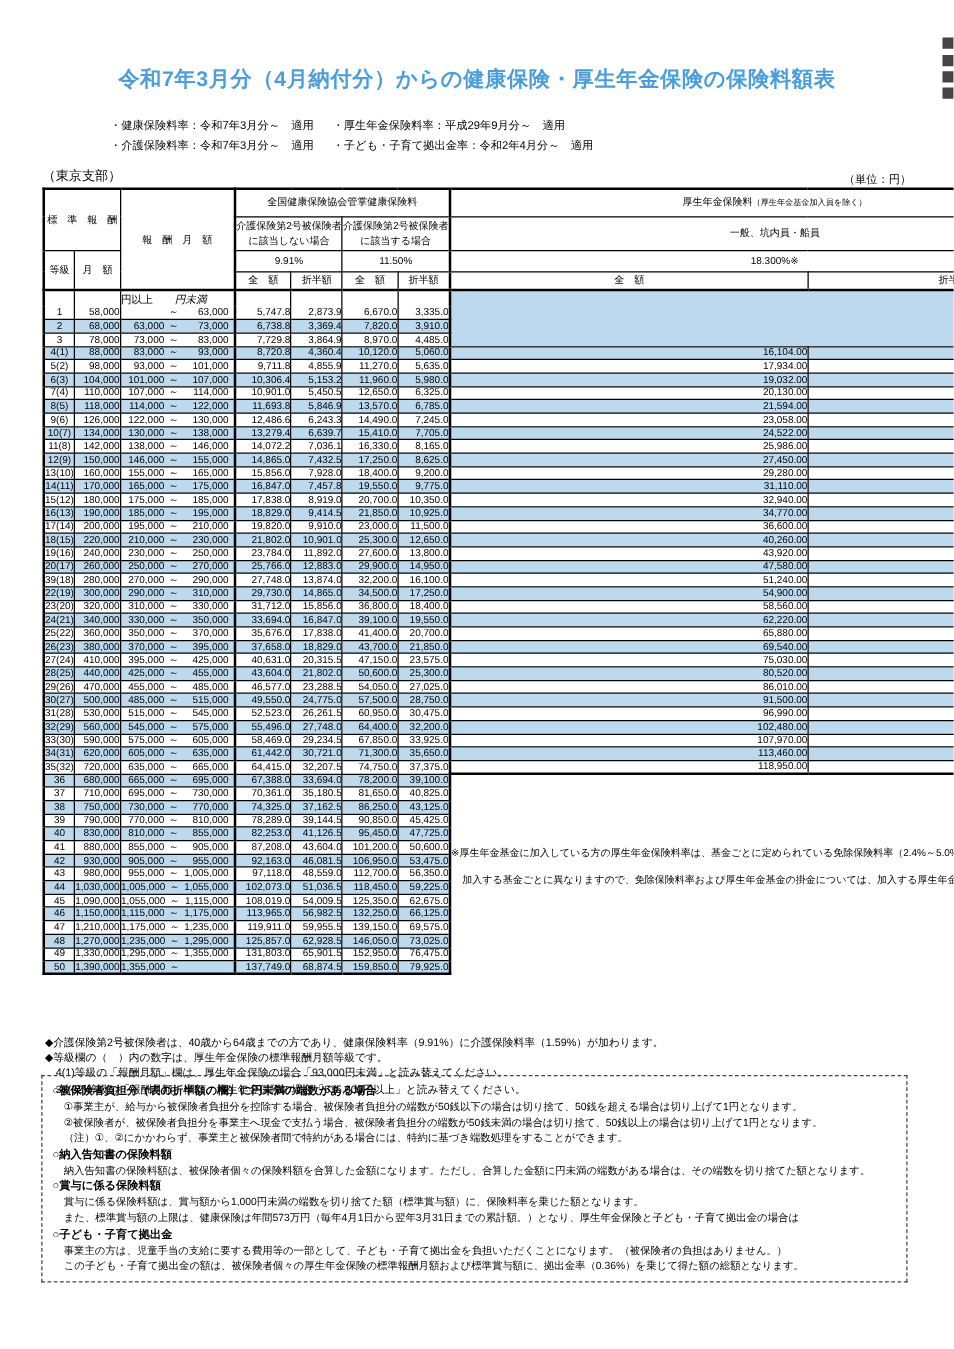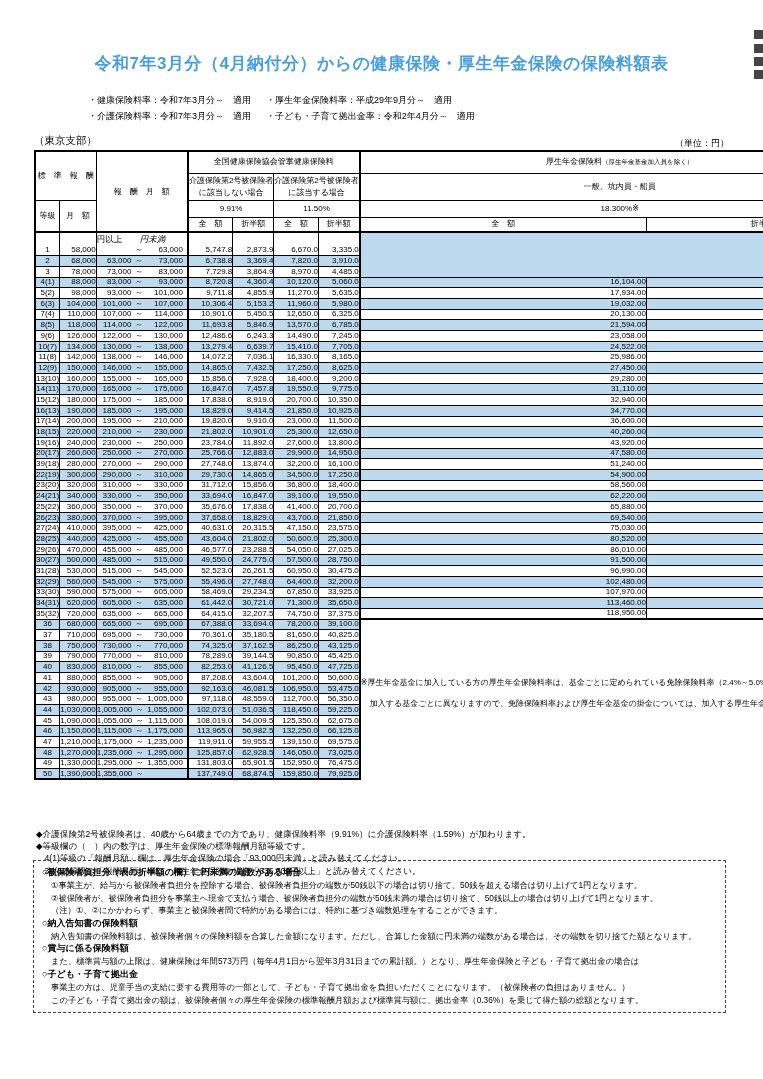--- a/index.html
+++ b/index.html
@@ -969,19 +969,20 @@
     </div>
 
   <div class="footer-box" id="footer-box">
       <div class="fb-title">○被保険者負担分（表の折半額の欄）に円未満の端数がある場合</div>
       <div class="fb-line">①事業主が、給与から被保険者負担分を控除する場合、被保険者負担分の端数が50銭以下の場合は切り捨て、50銭を超える場合は切り上げて1円となります。</div>
       <div class="fb-line">②被保険者が、被保険者負担分を事業主へ現金で支払う場合、被保険者負担分の端数が50銭未満の場合は切り捨て、50銭以上の場合は切り上げて1円となります。</div>
       <div class="fb-line">（注）①、②にかかわらず、事業主と被保険者間で特約がある場合には、特約に基づき端数処理をすることができます。</div>
       <div class="fb-title">○納入告知書の保険料額</div>
       <div class="fb-line">納入告知書の保険料額は、被保険者個々の保険料額を合算した金額になります。ただし、合算した金額に円未満の端数がある場合は、その端数を切り捨てた額となります。</div>
       <div class="fb-title">○賞与に係る保険料額</div>
+      <div class="fb-line">賞与に係る保険料額は、賞与額から1,000円未満の端数を切り捨てた額（標準賞与額）に、保険料率を乗じた額となります。</div>
       <div class="fb-line">また、標準賞与額の上限は、健康保険は年間573万円（毎年4月1日から翌年3月31日までの累計額。）となり、厚生年金保険と子ども・子育て拠出金の場合は</div>
       <div class="fb-title">○子ども・子育て拠出金</div>
       <div class="fb-line">事業主の方は、児童手当の支給に要する費用等の一部として、子ども・子育て拠出金を負担いただくことになります。（被保険者の負担はありません。）</div>
       <div class="fb-line">この子ども・子育て拠出金の額は、被保険者個々の厚生年金保険の標準報酬月額および標準賞与額に、拠出金率（0.36%）を乗じて得た額の総額となります。</div>
     </div>
 
 </div>
 
 </body></html>

